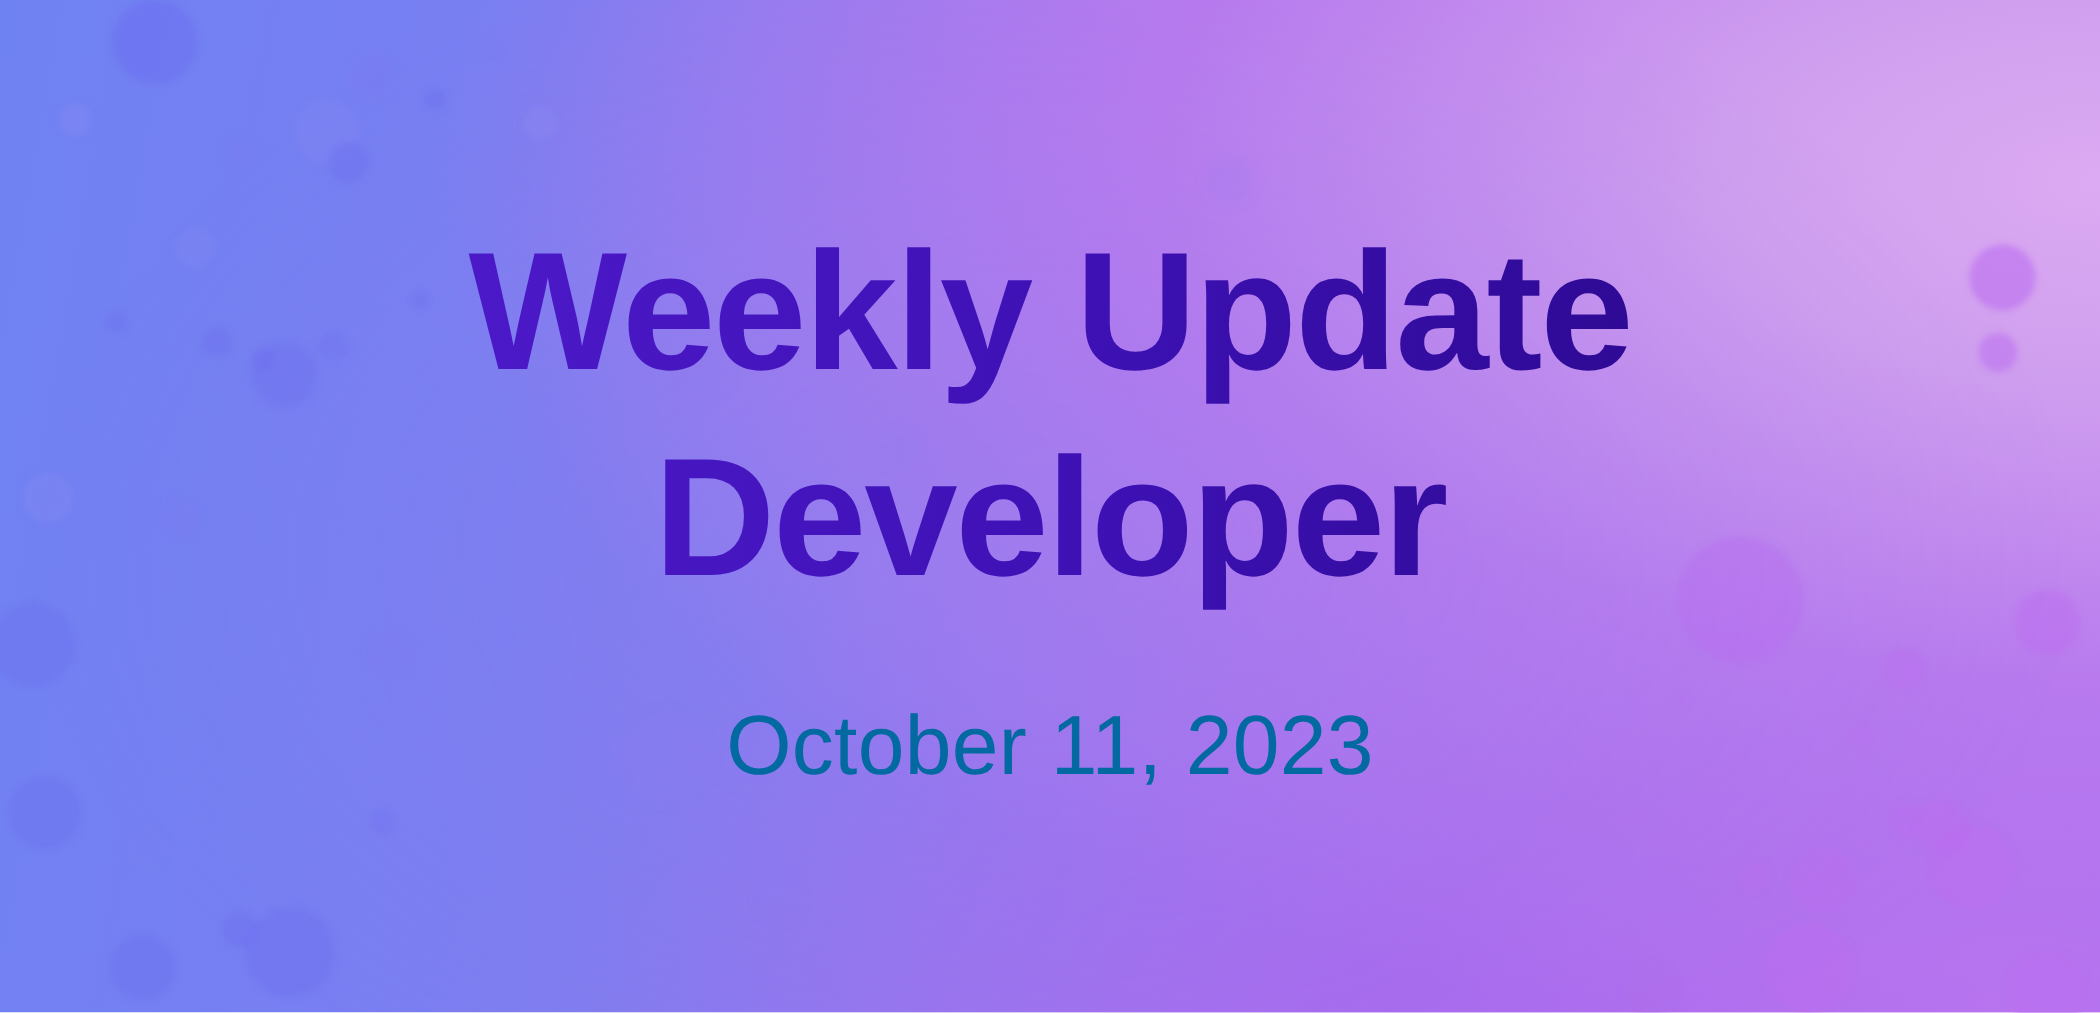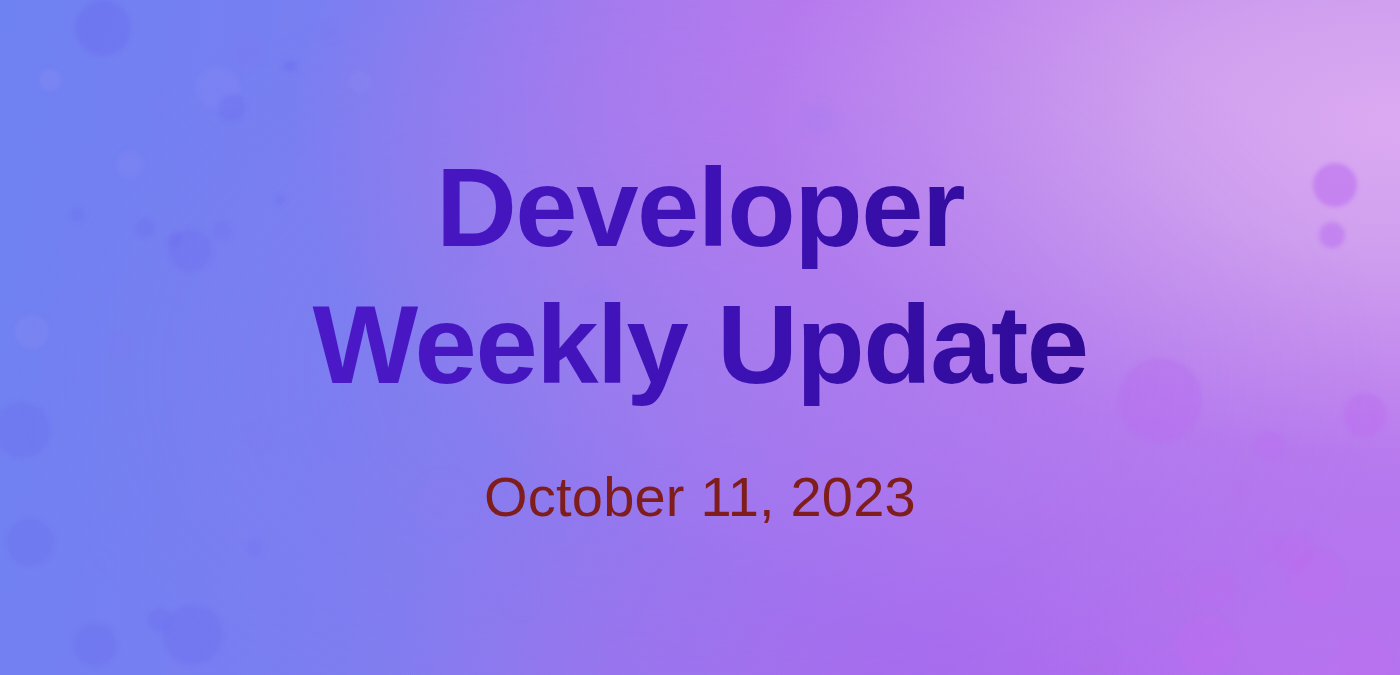--- a/index.html
+++ b/index.html
@@ -78,21 +78,21 @@
     -webkit-text-fill-color: transparent;
   }
 
   .title-line-1 { font-size: 112px; }
   .title-line-2 { font-size: 112px; }
 
   .subtitle {
     margin-top: 56px;
     text-align: center;
     width: 100%;
-    color: #7f1d1d;
+    color: #0369a1;
     font-size: 56px;
     font-weight: 400;
     letter-spacing: 0.2px;
     line-height: 1;
     white-space: nowrap;
   }
 </style>
 </head>
 <body>
 
@@ -163,19 +163,19 @@
           <circle cx="1240" cy="490" r="6" fill="#bb6ef0" opacity="0.4"></circle>
           <circle cx="1122" cy="467" r="4" fill="#bb6ef0" opacity="0.4"></circle>
         </g>
     </svg>
   </div>
 
   <div class="bg-soften"></div>
 
   <div class="content">
     <div class="title-block">
+      <span class="title-line title-line-2">Weekly Update</span>
       <span class="title-line title-line-1">Developer</span>
-      <span class="title-line title-line-2">Weekly Update</span>
     </div>
     <div class="subtitle">October 11, 2023</div>
   </div>
 
 </div>
 
 </body></html>

